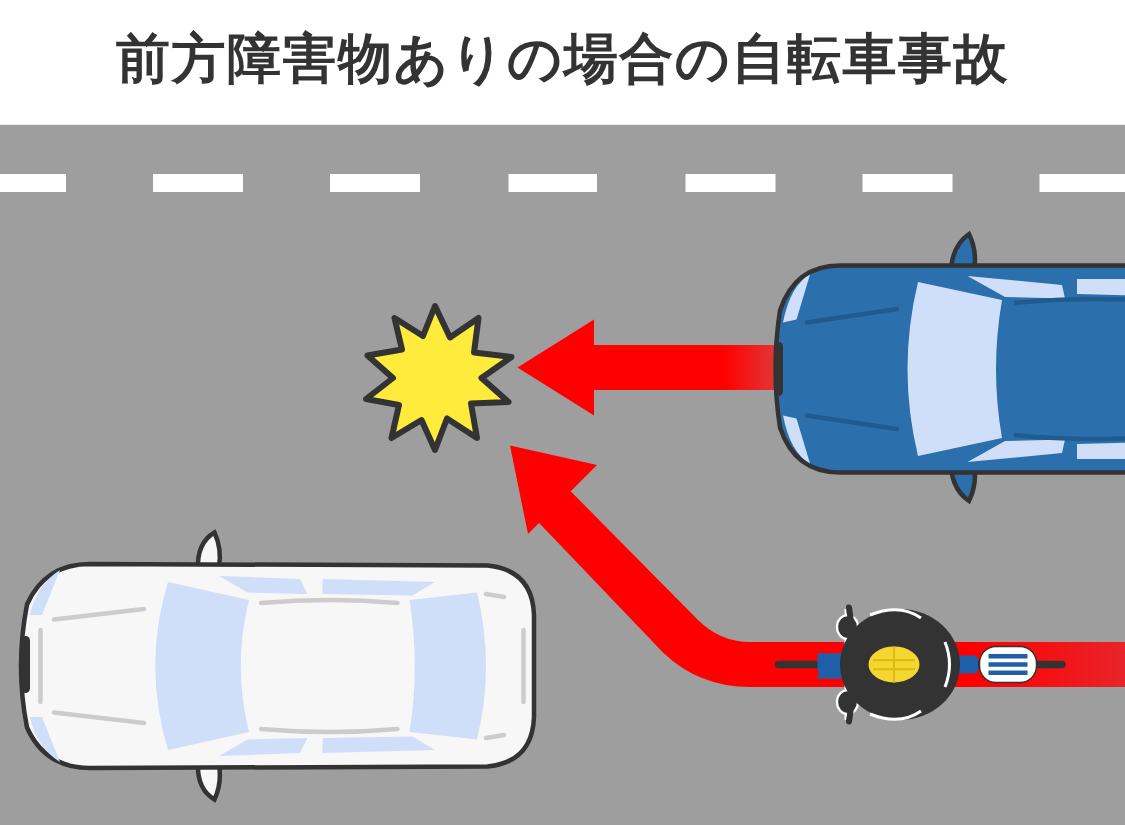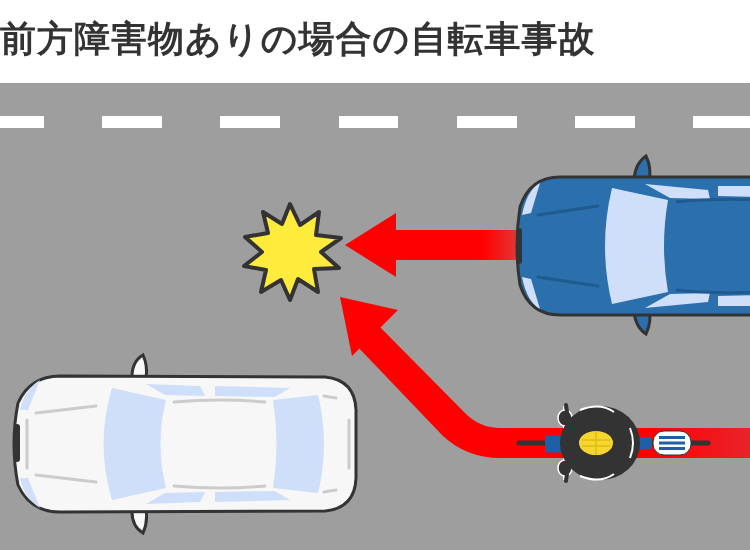--- a/index.html
+++ b/index.html
@@ -1,17 +1,17 @@
 <!DOCTYPE html>
 <html><head>
 <meta charset="utf-8">
 <style>
   html, body { margin: 0; padding: 0; }
   body { width: 750px; height: 550px; overflow: hidden; background: #ffffff; font-family: "DejaVu Sans", sans-serif; }
-  .header { position: absolute; left: 0; top: 0; width: 750px; height: 83px; background: #ffffff; display: flex; align-items: center; justify-content: flex-start; }
+  .header { position: absolute; left: 0; top: 0; width: 750px; height: 83px; background: #ffffff; display: flex; align-items: center; justify-content: center; }
   .title { font-family: "DejaVu Sans", sans-serif; font-weight: bold; font-size: 36px; color: #333333; letter-spacing: 1px; margin-top: -4px; }
   .scene { position: absolute; left: 0; top: 83px; width: 750px; height: 467px; }
   svg { display: block; }
 </style>
 </head>
 <body>
 
 <div class="header">
   <div class="title">前方障害物ありの場合の自転車事故</div>
 </div>

